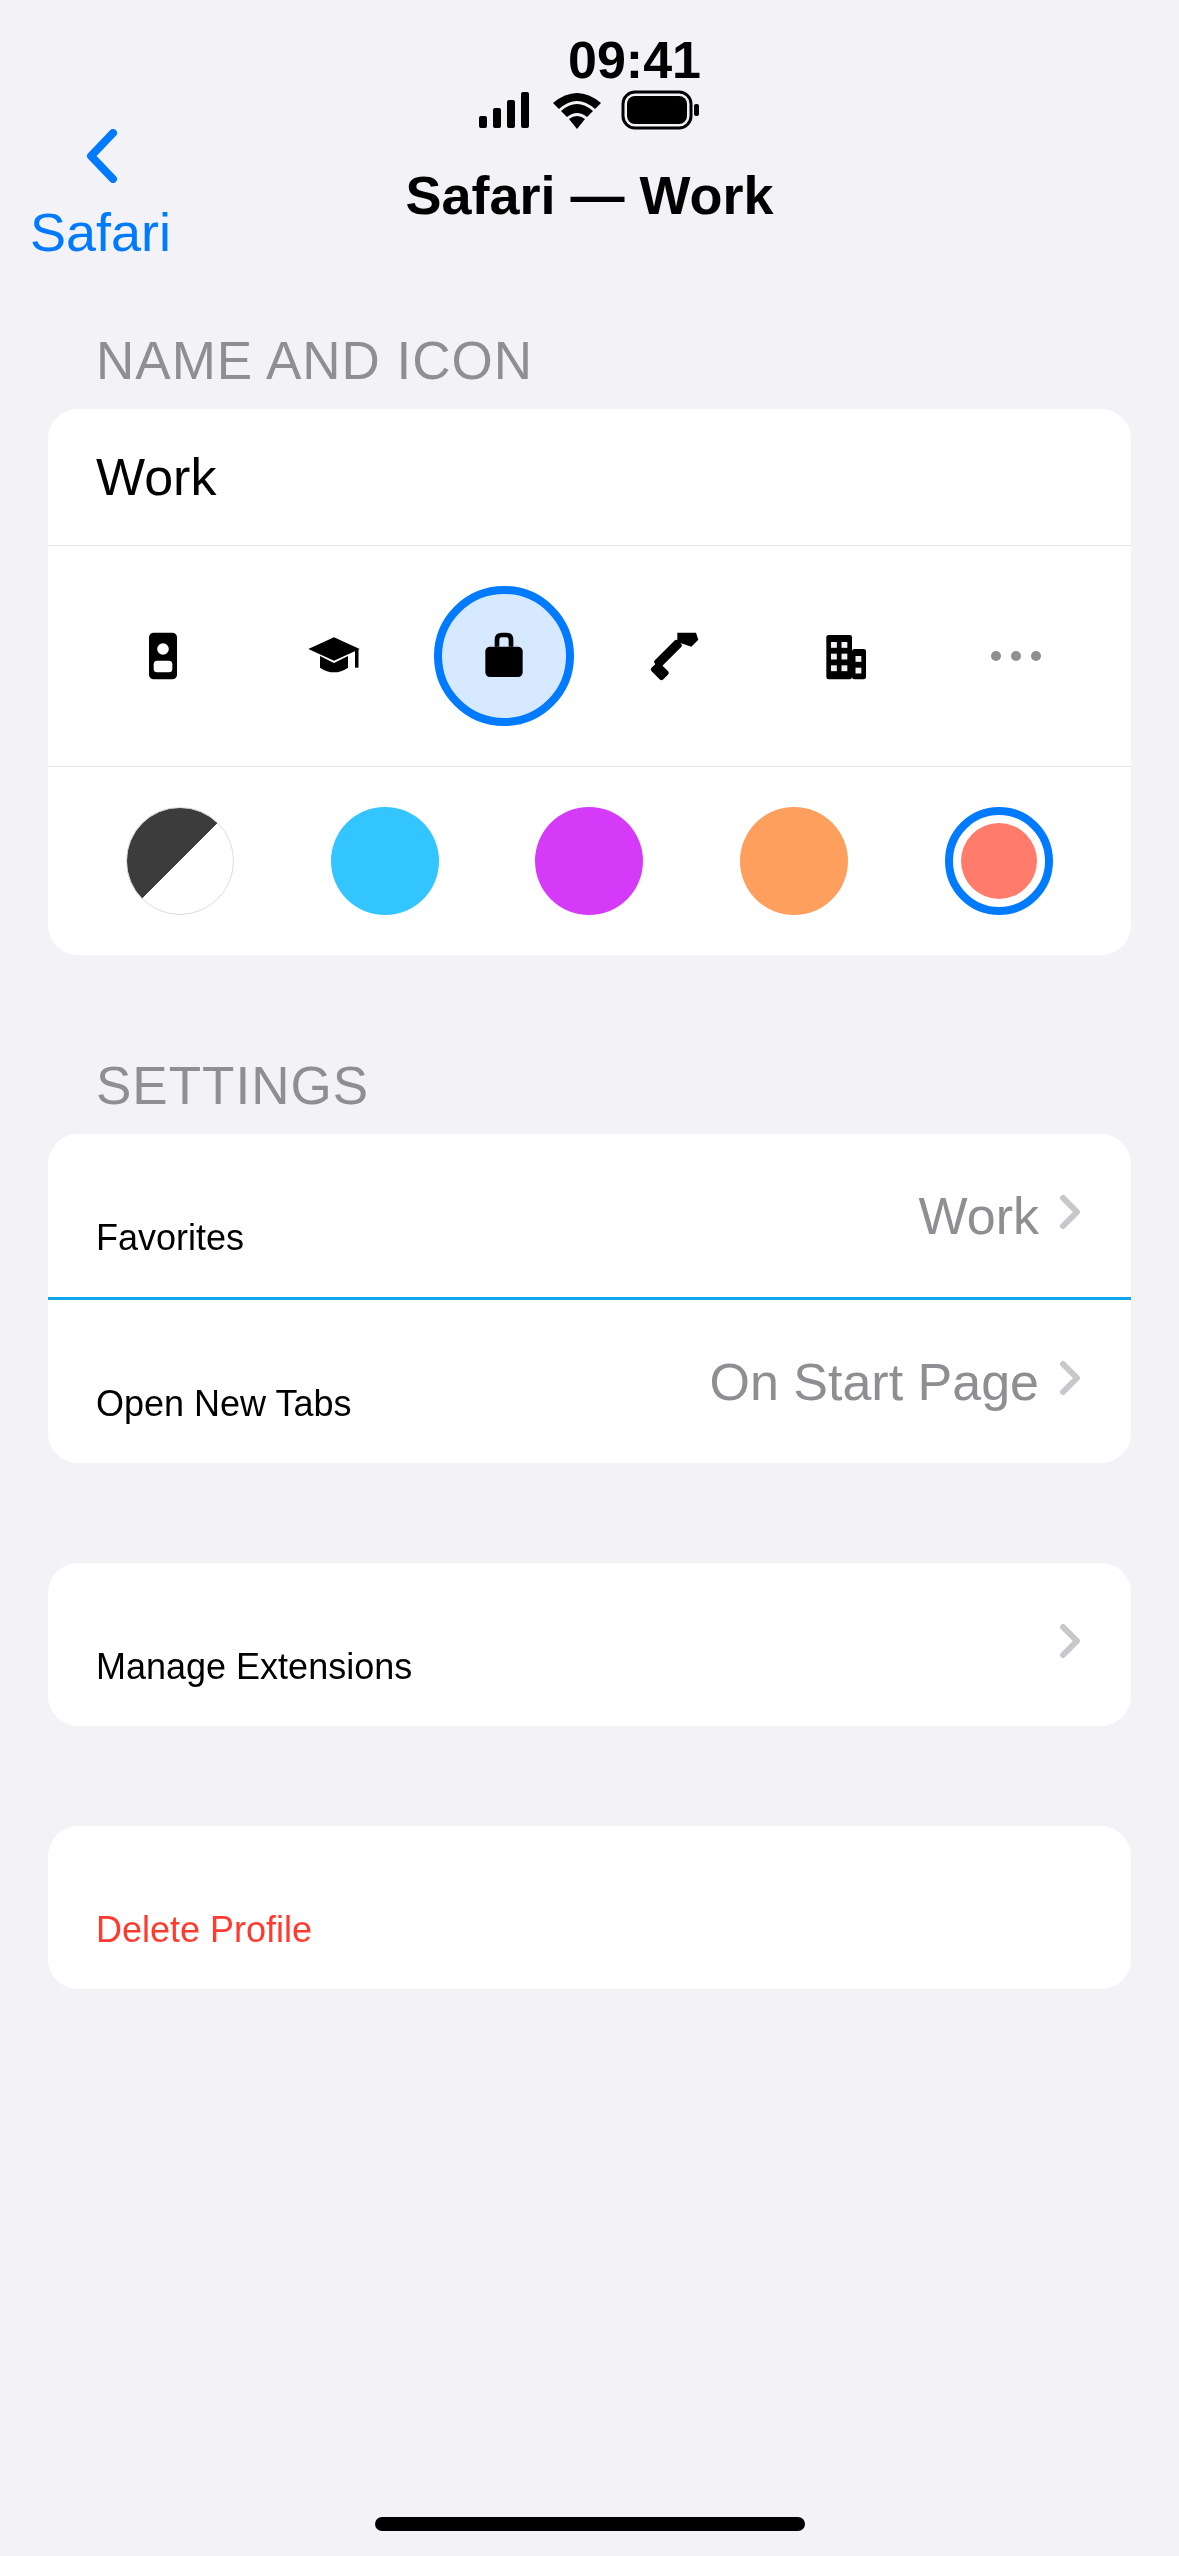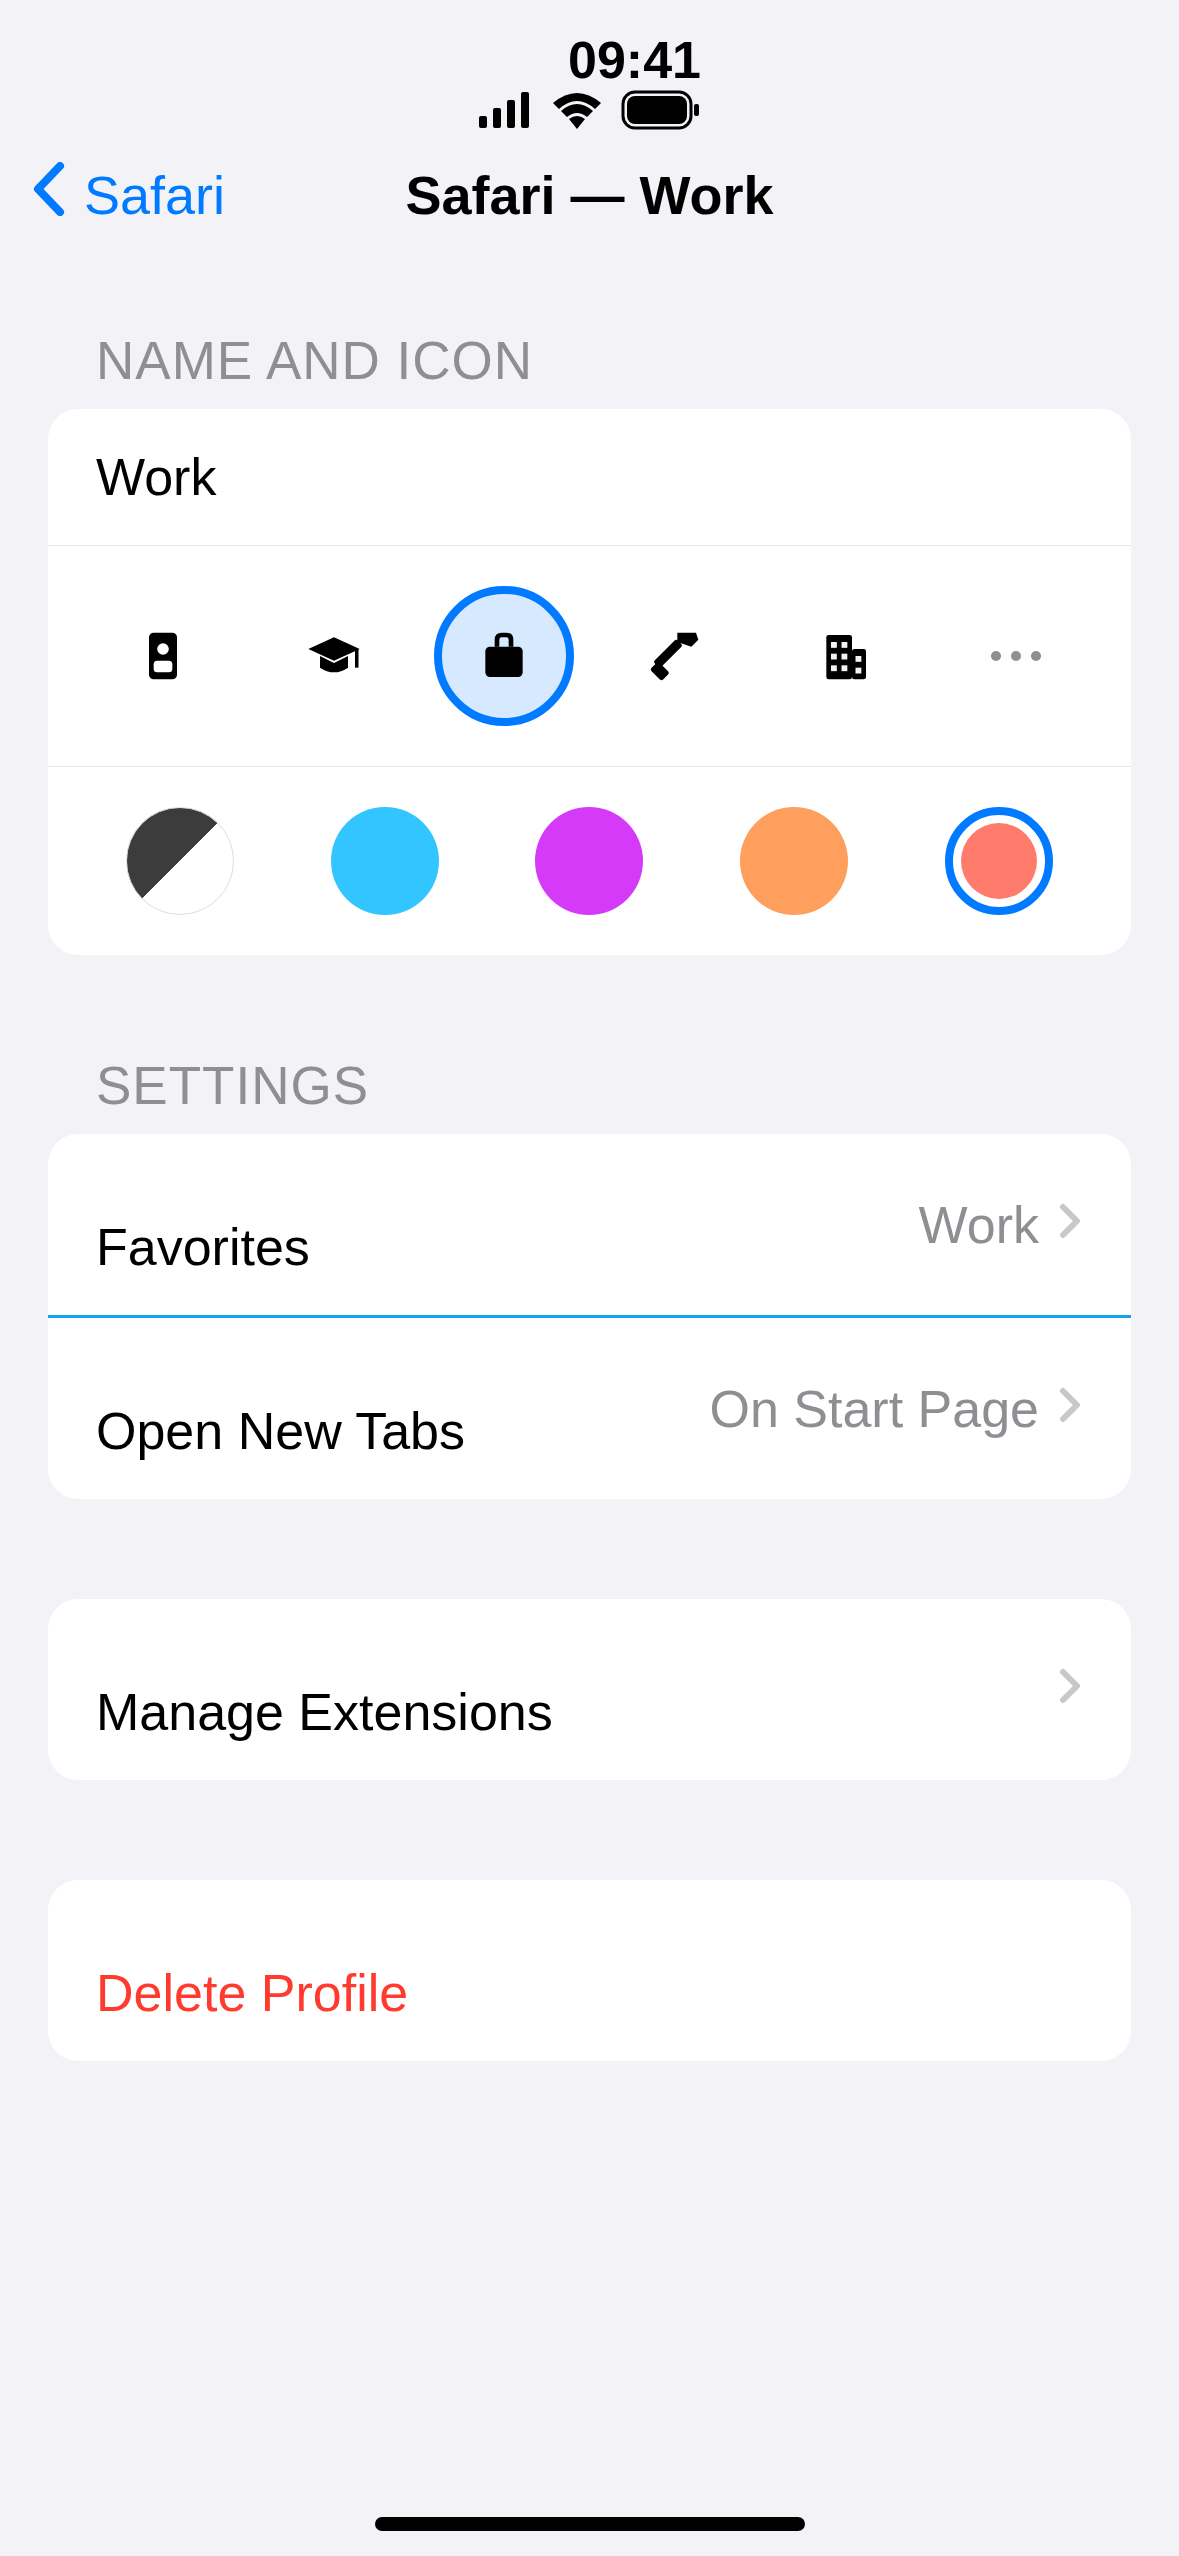--- a/index.html
+++ b/index.html
@@ -37,21 +37,22 @@
       align-items: center;
       position: relative;
       height: 130px;
       padding: 0 30px;
     }
     .back-button {
       display: flex;
       align-items: center;
       color: #007aff;
       font-size: 54px;
-      gap: 18px;
+      gap: 4px;
+      flex-direction: column;
     }
     .back-chevron {
       font-size: 60px;
       font-weight: 500;
     }
     .nav-title {
       position: absolute;
       left: 50%;
       transform: translateX(-50%);
       font-size: 54px;
@@ -157,21 +158,21 @@
     .list-row {
       display: flex;
       align-items: center;
       justify-content: space-between;
       padding: 38px 48px;
     }
     .list-row + .list-row {
       border-top: 3px solid #0ea5e9;
     }
     .row-label {
-      font-size: 52px;
+      font-size: 36px;
       color: #000;
       margin-top: 45px;
     }
     .row-right {
       display: flex;
       align-items: center;
       gap: 20px;
     }
     .row-value {
       font-size: 52px;

